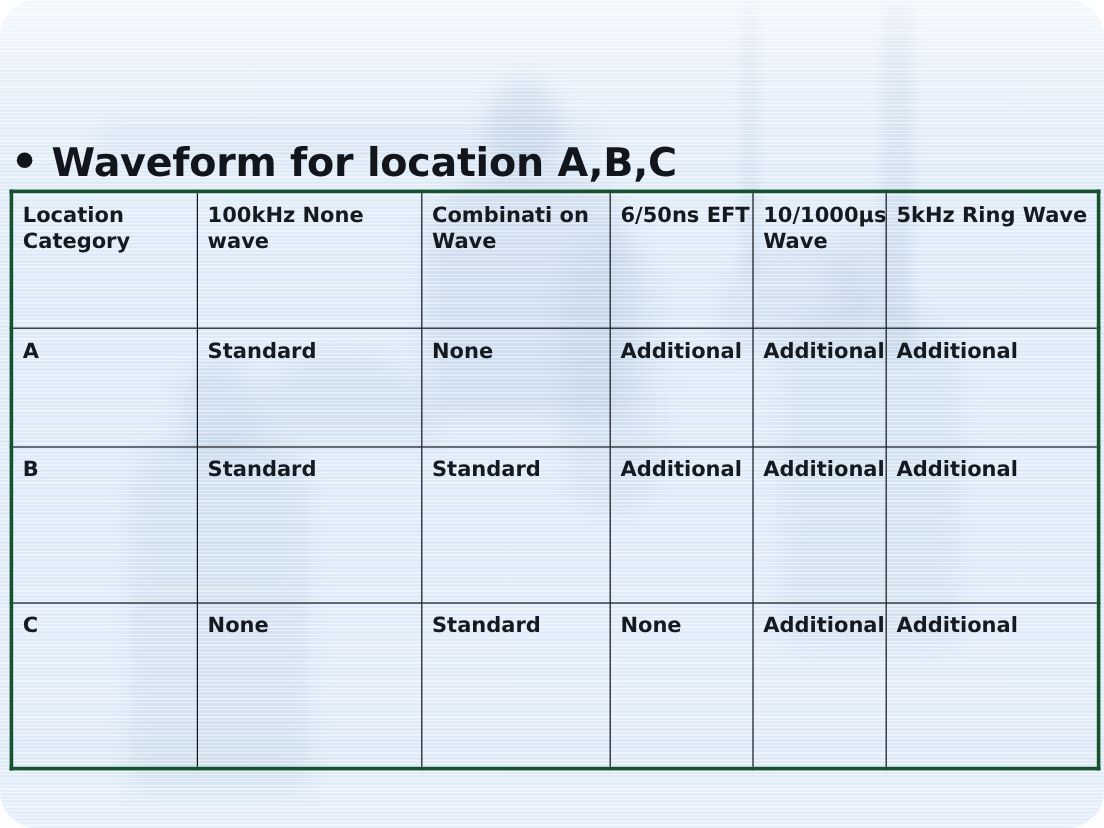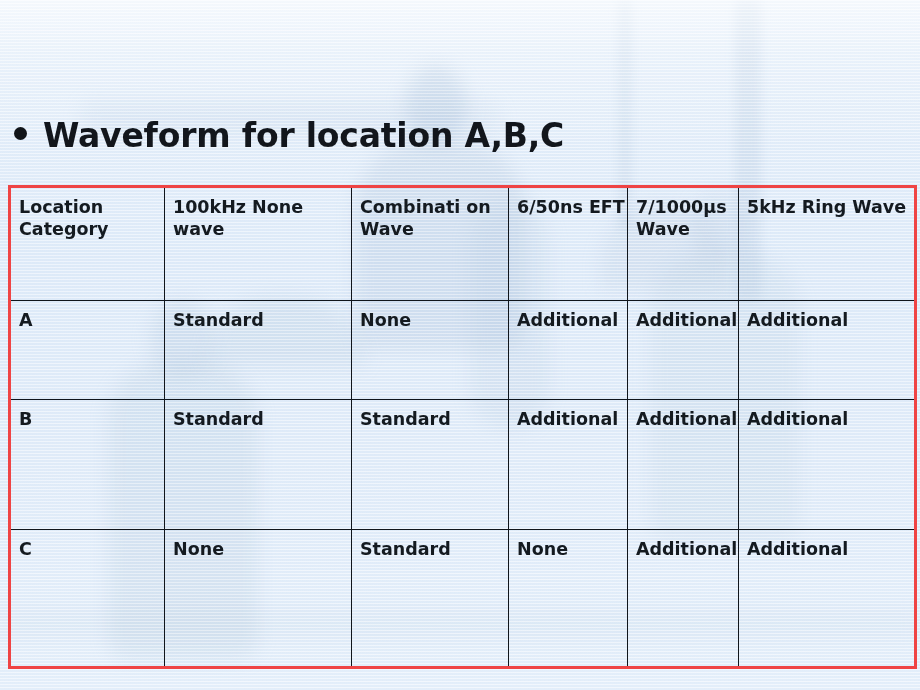--- a/index.html
+++ b/index.html
@@ -12,20 +12,21 @@
     overflow: hidden;
     font-family: "DejaVu Sans", sans-serif;
   }
 
   #slide {
     position: relative;
     width: 920px;
     height: 690px;
     background: #e3eefa;
     overflow: hidden;
+    border-radius: 31px;
   }
 
   
   .bg-layer {
     position: absolute;
     inset: 0;
     pointer-events: none;
   }
   #bg-gradient {
     background:
@@ -151,25 +152,25 @@
     color: #12161c;
     letter-spacing: -0.2px;
     white-space: nowrap;
     font-family: "DejaVu Sans", sans-serif;
   }
 
   
   #waveform-table {
     position: absolute;
     left: 8px;
-    top: 185px;
+    top: 158px;
     width: 850px;
     border-collapse: collapse;
     table-layout: fixed;
-    border: 3px solid #ef4444;
+    border: 3px solid #14532d;
   }
   #waveform-table td {
     border: 1px solid #10151b;
     vertical-align: top;
     padding: 8px 0 4px 8px;
     font-size: 17.5px;
     font-weight: bold;
     color: #141a20;
     line-height: 1.28;
     background: transparent;
@@ -236,21 +237,21 @@
         <td class="col-2">
           <span class="cell-text">100kHz None wave</span>
         </td>
         <td class="col-3">
           <span class="cell-text">Combinati on Wave</span>
         </td>
         <td class="col-4">
           <span class="cell-text">6/50ns EFT</span>
         </td>
         <td class="col-5">
-          <span class="cell-text">7/1000µs Wave</span>
+          <span class="cell-text">10/1000µs Wave</span>
         </td>
         <td class="col-6">
           <span class="cell-text">5kHz Ring Wave</span>
         </td>
       </tr>
 
       <tr class="row-a">
         <td class="col-1 cat-cell align-top">
           <span class="cell-text">A</span>
         </td>

